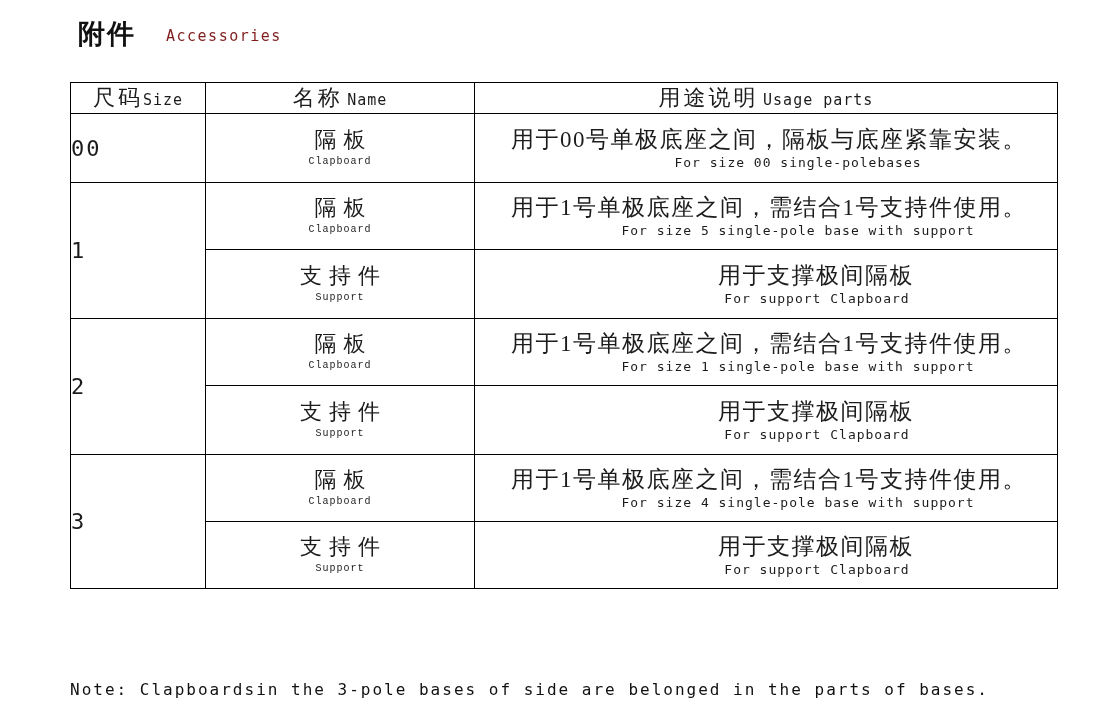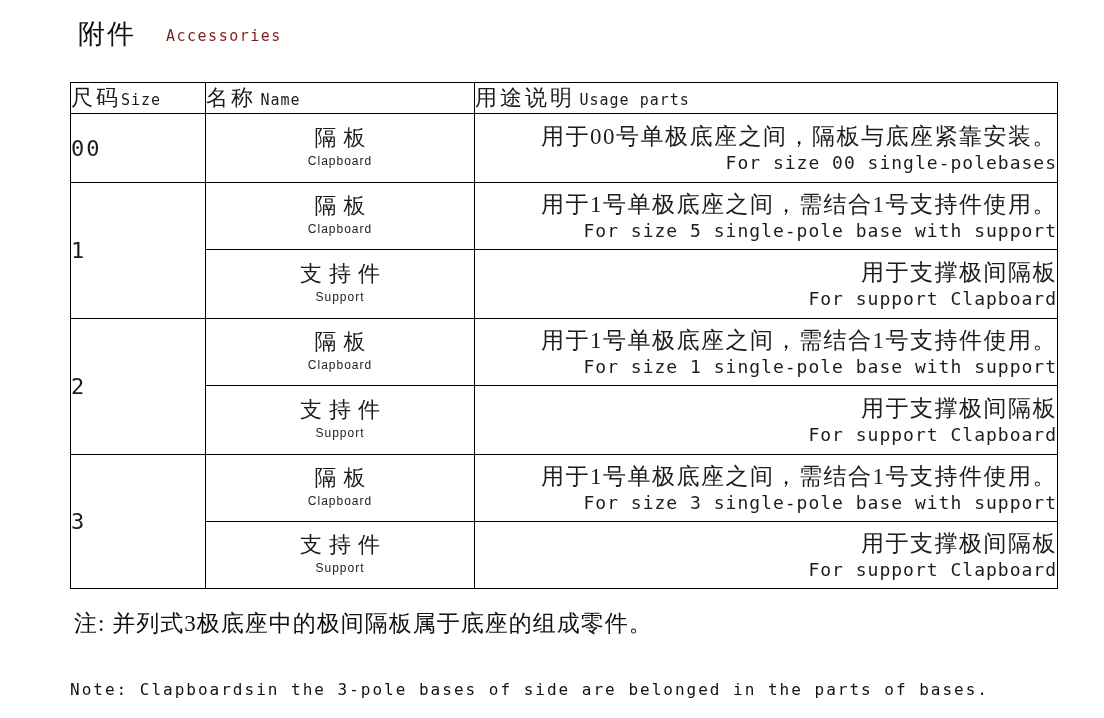--- a/index.html
+++ b/index.html
@@ -10,21 +10,21 @@
     color: #1c1c1c;
     position: relative;
     overflow: hidden;
   }
   .page { position: absolute; left: 0; top: 0; width: 1104px; height: 718px; background: #ffffff; }
 
   
   .title-zh {
     position: absolute; left: 78px; top: 16px;
     font-family: "Liberation Sans", sans-serif;
-    font-weight: normal; font-size: 27px; letter-spacing: 2px; color: #111;
+    font-weight: bold; font-size: 27px; letter-spacing: 2px; color: #111;
   }
   .title-en {
     position: absolute; left: 166px; top: 27px;
     font-family: "DejaVu Sans Mono", "Liberation Mono", monospace;
     font-size: 15px; letter-spacing: 1.5px; color: #7f1d1d;
   }
 
   
   table.acc {
     position: absolute; left: 70px; top: 82px;
@@ -38,21 +38,21 @@
   table.acc th, table.acc td {
     border: 1.7px solid #000;
     padding: 0;
     vertical-align: middle;
     background: #fff;
   }
   tr.r-head  { height: 31px; }
   tr.r-data  { height: 67px; }
   tr.r-data.tall { height: 69px; }
 
-  th.hdr { font-weight: normal; text-align: left; white-space: nowrap; }
+  th.hdr { font-weight: normal; text-align: center; white-space: nowrap; }
   .hdr .zh {
     font-family: "Liberation Serif", serif;
     font-size: 22px; letter-spacing: 3px;
   }
   .hdr .en {
     font-family: "DejaVu Sans Mono", "Liberation Mono", monospace;
     font-size: 15px; letter-spacing: 1px;
   }
 
   td.c-size {
@@ -60,33 +60,33 @@
     font-family: "DejaVu Sans Mono", "Liberation Mono", monospace;
     font-size: 22px; letter-spacing: 2px;
   }
   td.c-name { text-align: center; }
   .name-zh {
     font-family: Liberation Mono, monospace;
     font-size: 22px; letter-spacing: 7px; line-height: 1.25;
     text-indent: 7px; 
   }
   .name-en {
-    font-family: Liberation Sans, sans-serif;
-    font-size: 12px; letter-spacing: 1px; line-height: 1.3;
-  }
-
-  td.c-usage { text-align: right; }
+    font-family: Liberation Mono, monospace;
+    font-size: 10px; letter-spacing: 1px; line-height: 1.3;
+  }
+
+  td.c-usage { text-align: center; }
   .usage-zh {
     font-family: "Liberation Serif", serif;
     font-size: 23px; letter-spacing: 1.5px; line-height: 1.3;
     white-space: nowrap;
   }
   .usage-en {
     font-family: "DejaVu Sans Mono", "Liberation Mono", monospace;
-    font-size: 18px; letter-spacing: 1px; line-height: 1.25;
+    font-size: 13px; letter-spacing: 1px; line-height: 1.25;
     white-space: nowrap;
   }
   
   .u-a .usage-zh { padding-left: 6px; }
   .u-a .usage-en { padding-left: 64px; }
   
   .u-b .usage-zh { padding-left: 100px; }
   .u-b .usage-en { padding-left: 102px; }
 
   
@@ -189,32 +189,31 @@
     </tr>
 
     <tr class="r-data">
       <td class="c-size" rowspan="2">3</td>
       <td class="c-name">
         <div class="name-zh">隔板</div>
         <div class="name-en">Clapboard</div>
       </td>
       <td class="c-usage u-a">
         <div class="usage-zh">用于1号单极底座之间，需结合1号支持件使用。</div>
-        <div class="usage-en">For size 3 single-pole base with support</div>
+        <div class="usage-en">For size 4 single-pole base with support</div>
       </td>
     </tr>
     <tr class="r-data">
       <td class="c-name">
         <div class="name-zh">支持件</div>
         <div class="name-en">Support</div>
       </td>
       <td class="c-usage u-b">
         <div class="usage-zh">用于支撑极间隔板</div>
         <div class="usage-en">For support Clapboard</div>
       </td>
     </tr>
   </tbody>
     </table>
 
-  <div class="note-zh">注: 并列式3极底座中的极间隔板属于底座的组成零件。</div>
   <div class="note-en">Note: Clapboardsin the 3-pole bases of side are belonged in the parts of bases.</div>
 
 </div>
 
 </body></html>

